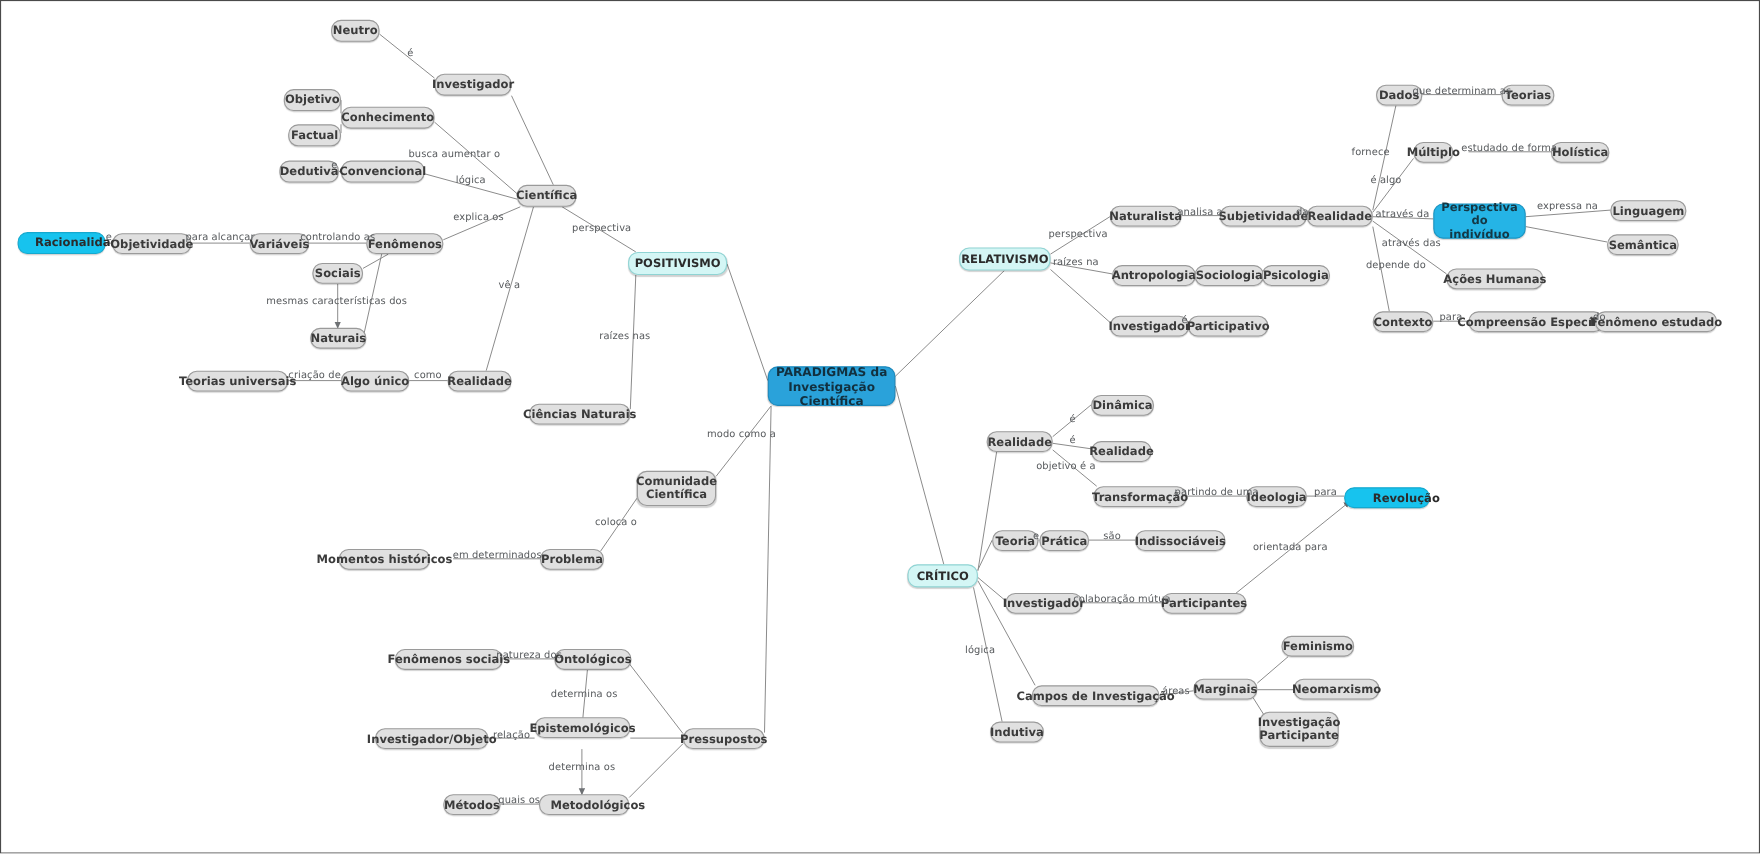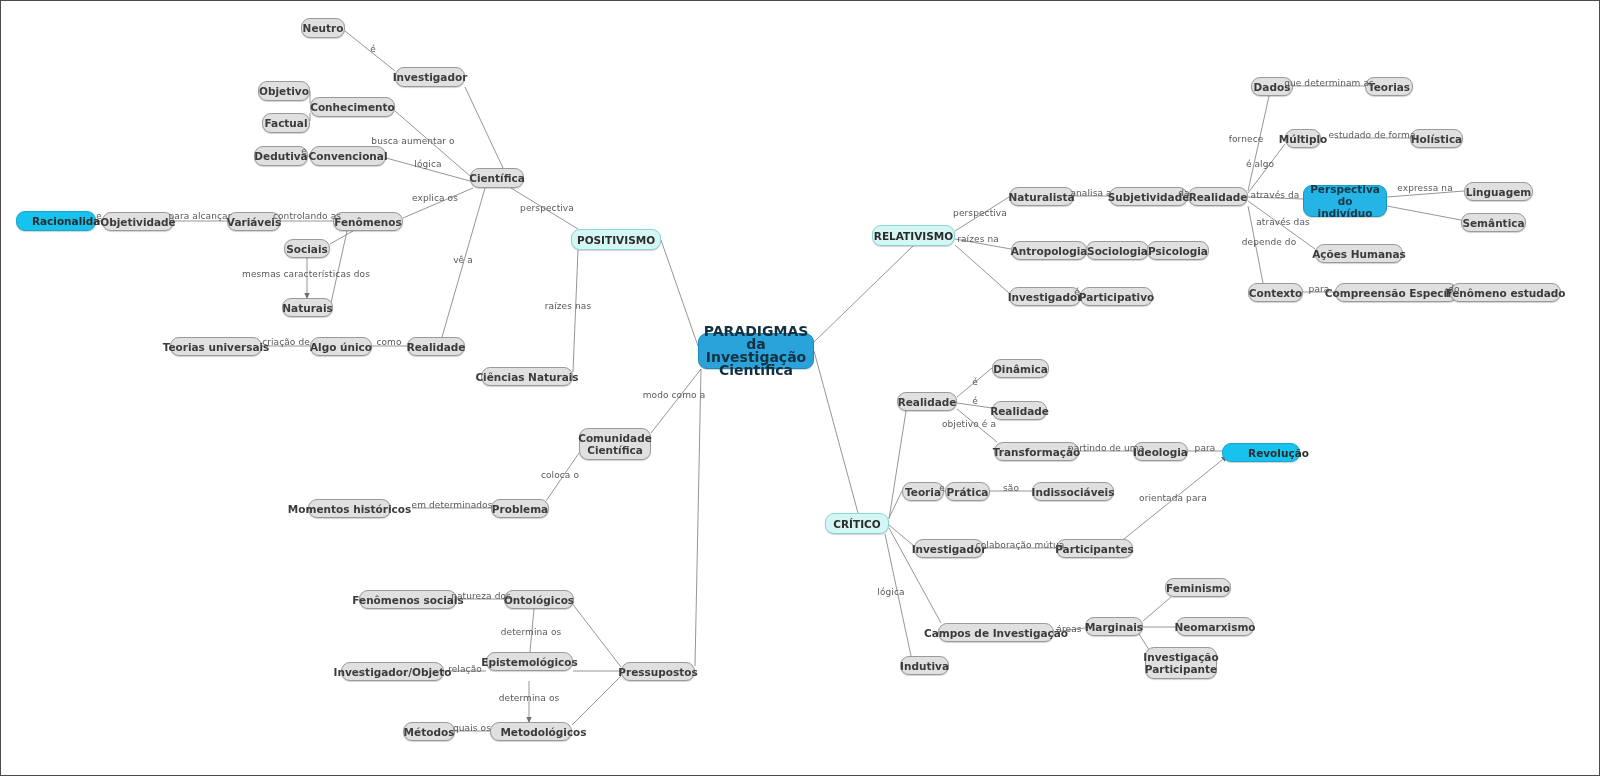--- a/index.html
+++ b/index.html
@@ -26,21 +26,21 @@
     font-weight:bold;
     font-size:10.5px;
     line-height:12px;
     padding:0 5px;
     white-space:nowrap;
     box-shadow:0 1px 1px rgba(0,0,0,0.18);
   }
   .node.two-line{white-space:normal;}
   .node.cyan-bright{background:#17c3ee;border-color:#14a9cf;color:#2b2b2b;padding-left:40px;}
   .node.cyan-pale{background:#d4f6f5;border-color:#8fd4d4;color:#2b2b2b;}
-  .node.blue-main{background:#2aa2da;border-color:#1b89bd;color:#12303f;font-size:14px;line-height:13px;}
+  .node.blue-main{background:#2aa2da;border-color:#1b89bd;color:#12303f;font-size:11px;line-height:13px;}
   .node.blue-mid{background:#25b4e6;border-color:#1a96c4;color:#143845;}
   .elabel{
     position:absolute;
     font-size:9px;
     color:#56595c;
     font-weight:normal;
     white-space:nowrap;
     background:transparent;
     transform:translate(-50%,-50%);
     letter-spacing:.1px;

